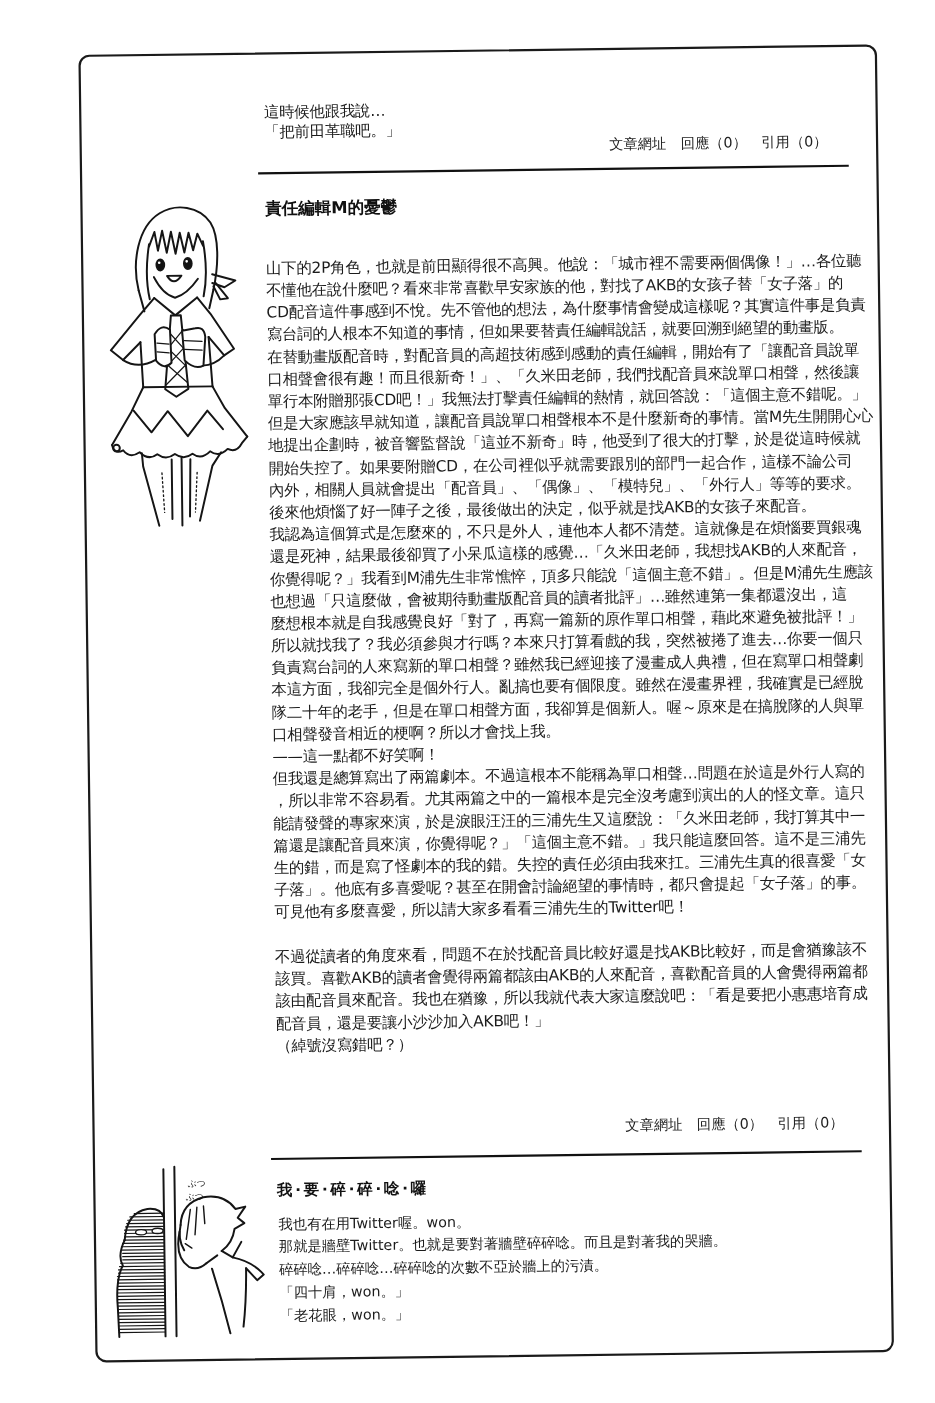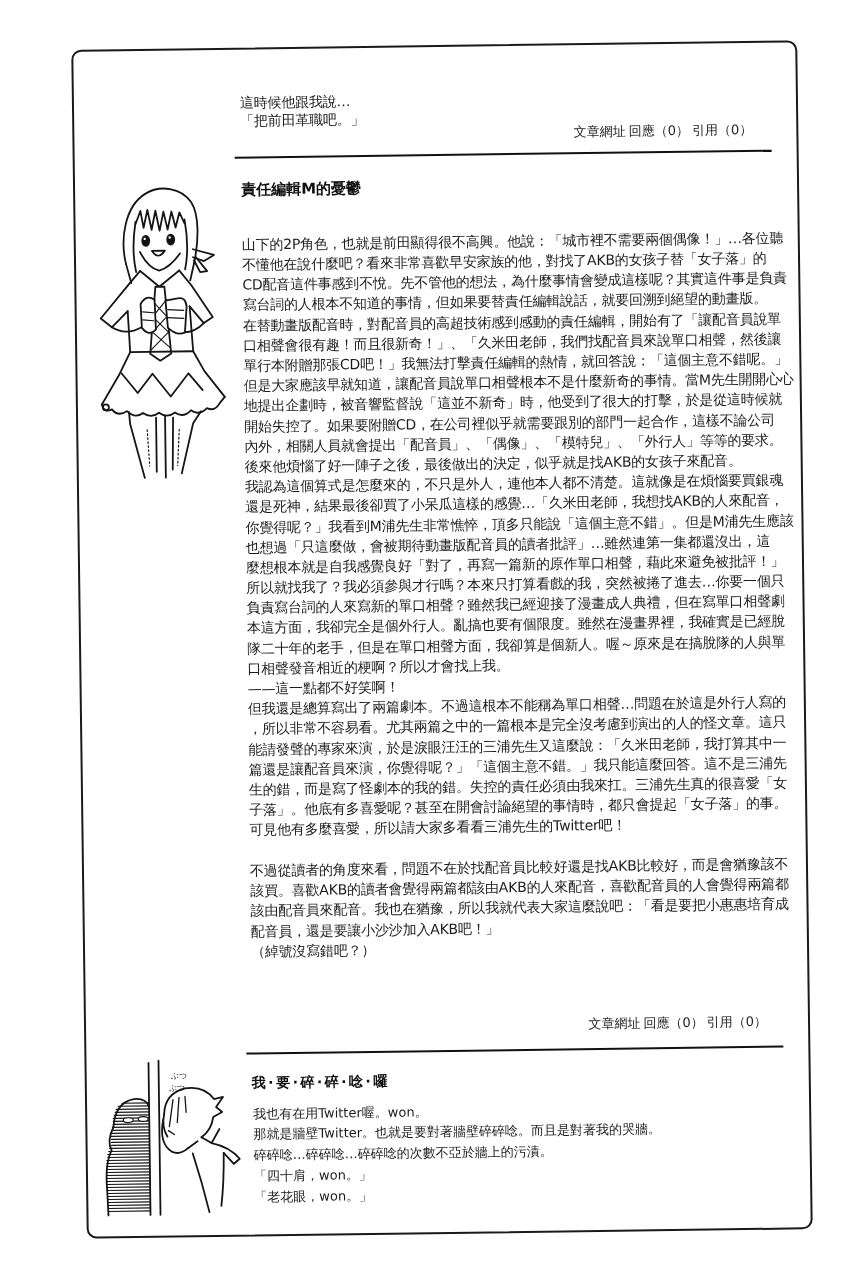--- a/index.html
+++ b/index.html
@@ -10,21 +10,21 @@
 .lines .ln{display:block;}
 .prev{top:90.5px;font-size:14px;letter-spacing:-0.2px;}
 .prev .ln{height:18px;line-height:18px;}
 .body1{font-size:14px;letter-spacing:-0.2px;}
 .body1 .ln{height:20.2px;line-height:20.2px;}
 .p1{top:231.9px;}
 .p2{top:858.1px;}
 .body2{top:1101.6px;font-size:13px;}
 .body2 .ln{height:20.8px;line-height:20.8px;}
 .footer{position:absolute;font-size:13px;line-height:16px;white-space:nowrap;color:#222;}
-.footer span + span{margin-left:3px;}
+.footer span + span{margin-left:13px;}
 .f1{top:126px;right:91px;}
 .f2{top:1017.5px;right:88px;}
 .rule{position:absolute;left:241px;width:537px;height:2px;background:#111;}
 .r1{top:154px;}
 .r2{top:1050px;}
 .title{position:absolute;margin:0;font-weight:bold;white-space:nowrap;color:#111;}
 .t1{left:247px;top:177px;font-size:15px;line-height:20px;}
 .t2{left:246px;top:1070px;font-size:14px;line-height:20px;letter-spacing:2.5px;}
 svg.illus{position:absolute;overflow:visible;}
 .ill1{left:94px;top:166px;width:150px;height:320px;}

